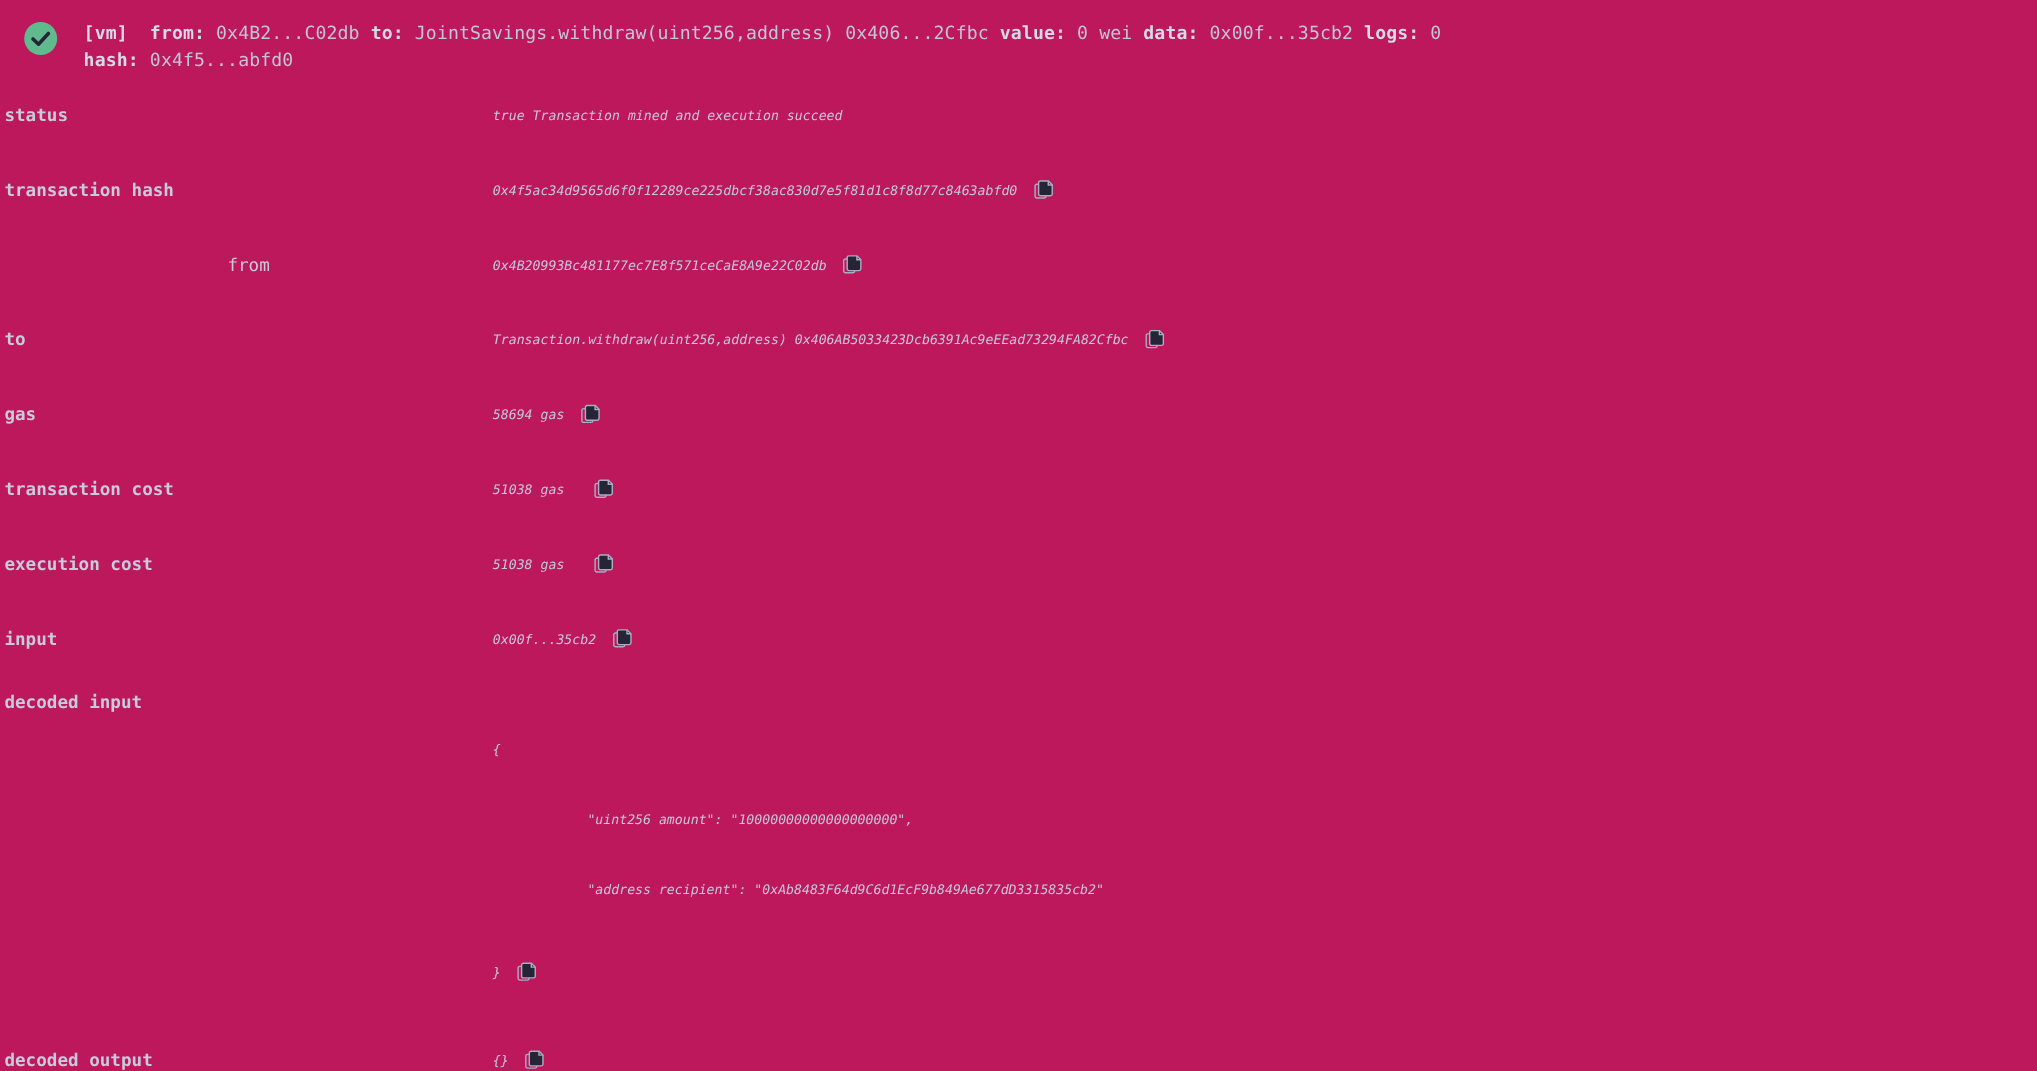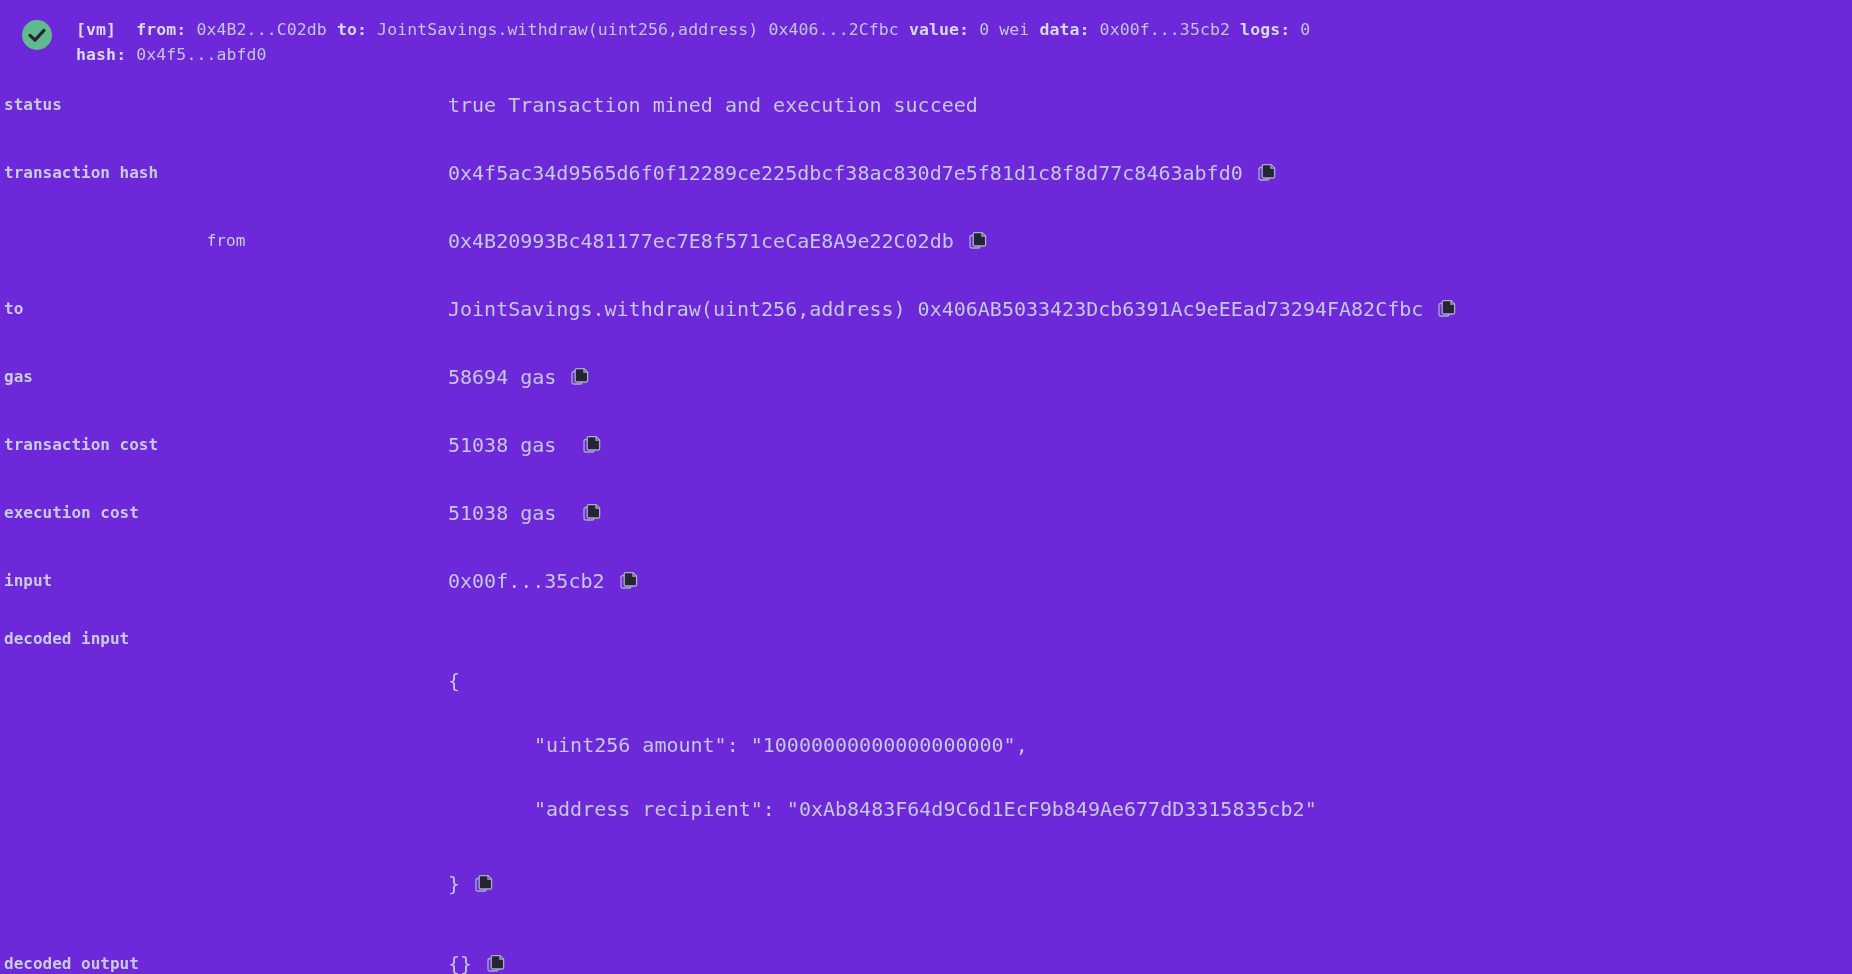--- a/index.html
+++ b/index.html
@@ -13,21 +13,21 @@
     overflow: hidden;
     font-family: "DejaVu Sans Mono", "Liberation Mono", monospace;
     color: #c5c8da;
     -webkit-font-smoothing: antialiased;
   }
 
   .terminal {
     position: relative;
     width: 1852px;
     height: 974px;
-    background: #6d28d9;
+    background: #be185d;
     box-sizing: border-box;
   }
 
   
   .tx-header {
     display: flex;
     align-items: flex-start;
     padding: 16px 10px 10px 14px;
     box-sizing: border-box;
   }
@@ -73,27 +73,28 @@
     font-size: 16px;
     line-height: 20px;
     font-weight: 700;
     color: #c8cbdc;
     padding-top: 18px;
     white-space: nowrap;
   }
   .row.plain .lbl { font-weight: 400; text-align: center; }
   .row .val {
     flex: 1 1 auto;
-    font-size: 20px;
+    font-size: 12px;
     line-height: 20px;
     color: #c5c8da;
     padding-top: 18px;
     display: flex;
     align-items: flex-end;
     white-space: pre;
+    font-style: italic;
   }
   .row .val .txt { white-space: pre; }
 
   .copy-btn {
     display: inline-flex;
     align-items: center;
     justify-content: center;
     width: 20px;
     height: 20px;
     margin-left: 14px;
@@ -170,21 +171,21 @@
             <path d="M5.8 1.6 H13.1 L16.6 5.1 V13.4 a1.6 1.6 0 0 1 -1.6 1.6 H5.8 a1.6 1.6 0 0 1 -1.6 -1.6 V3.2 a1.6 1.6 0 0 1 1.6 -1.6 z" fill="#252536" stroke="#a9adc4" stroke-width="1.3"></path>
             <path d="M13.0 1.7 V5.2 H16.5" fill="none" stroke="#a9adc4" stroke-width="1.3"></path>
           </svg>
         </span>
       </div>
     </div>
 
     <div class="row">
       <div class="lbl">to</div>
       <div class="val">
-        <span class="txt">JointSavings.withdraw(uint256,address) 0x406AB5033423Dcb6391Ac9eEEad73294FA82Cfbc</span>
+        <span class="txt">Transaction.withdraw(uint256,address) 0x406AB5033423Dcb6391Ac9eEEad73294FA82Cfbc</span>
         <span class="copy-btn">
           <svg width="18" height="19" viewBox="0 0 18 19" aria-hidden="true">
             <rect x="1" y="4.5" width="10" height="12.5" rx="1.6" fill="none" stroke="#a9adc4" stroke-width="1.3"></rect>
             <path d="M5.8 1.6 H13.1 L16.6 5.1 V13.4 a1.6 1.6 0 0 1 -1.6 1.6 H5.8 a1.6 1.6 0 0 1 -1.6 -1.6 V3.2 a1.6 1.6 0 0 1 1.6 -1.6 z" fill="#252536" stroke="#a9adc4" stroke-width="1.3"></path>
             <path d="M13.0 1.7 V5.2 H16.5" fill="none" stroke="#a9adc4" stroke-width="1.3"></path>
           </svg>
         </span>
       </div>
     </div>
 

